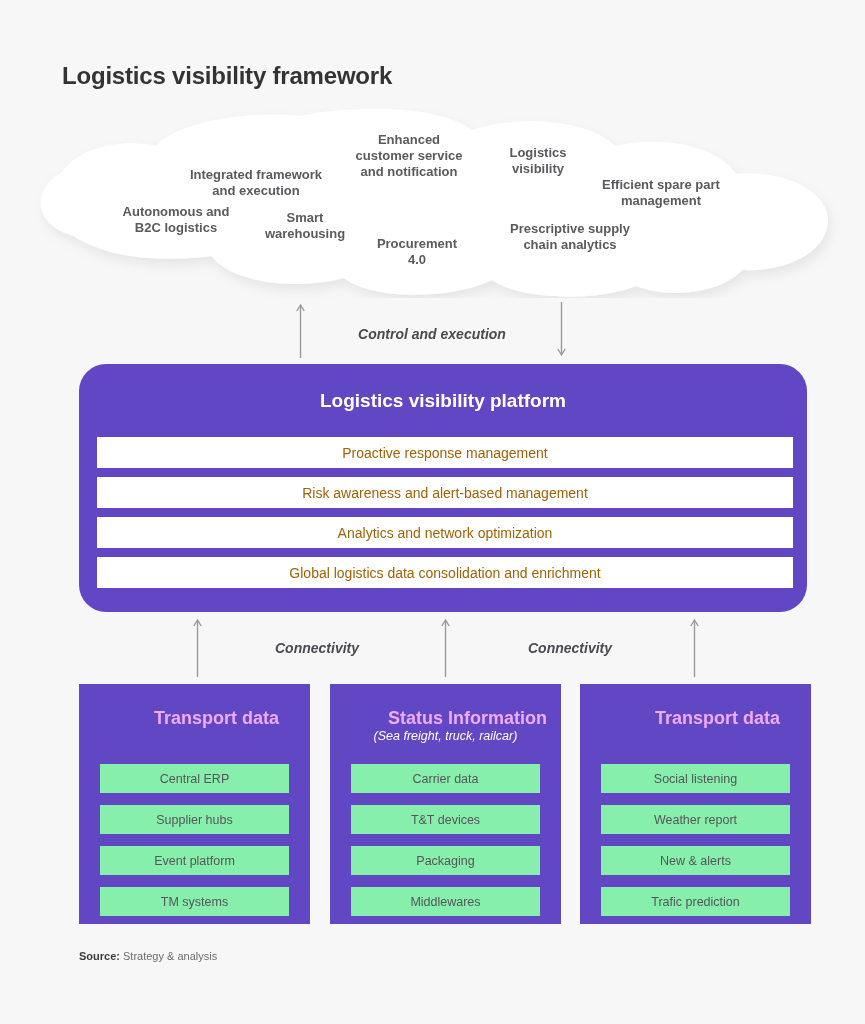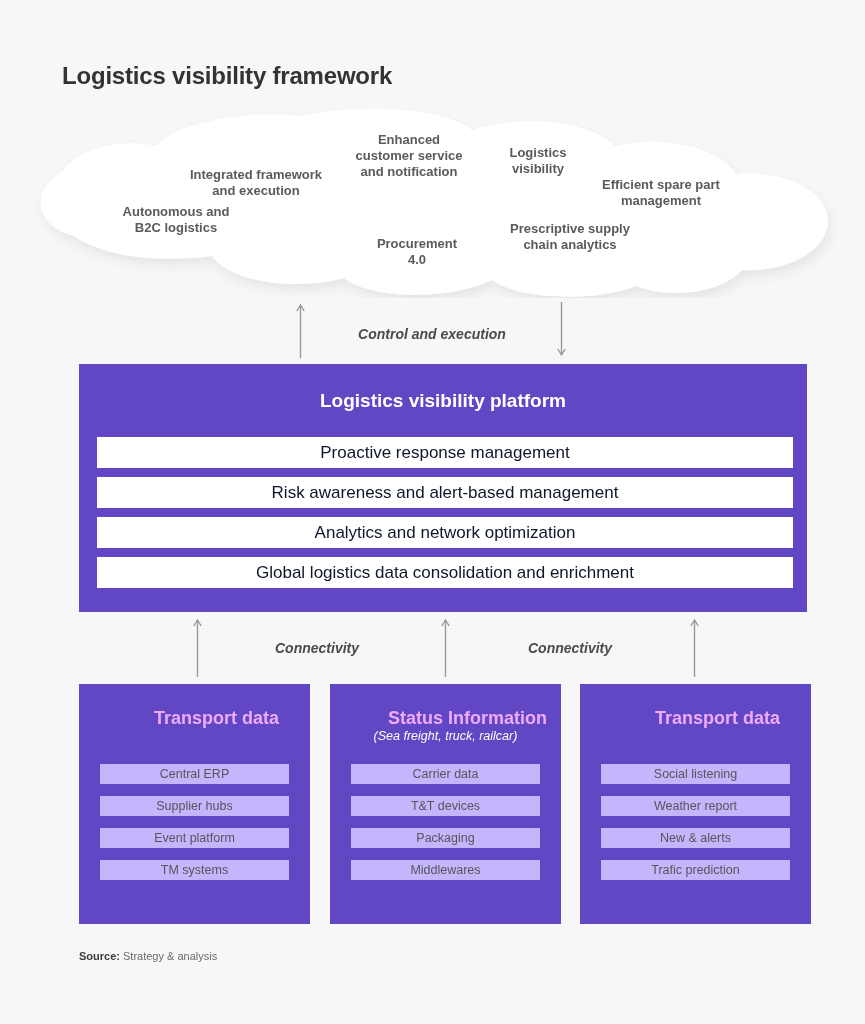--- a/index.html
+++ b/index.html
@@ -74,20 +74,21 @@
   }
 
   
   #platform-panel {
     position: absolute;
     left: 79px;
     top: 364px;
     width: 728px;
     height: 248px;
     background: #6147c4;
+    border-radius: 27px;
   }
   #platform-title {
     position: absolute;
     left: 0;
     top: 26px;
     width: 728px;
     text-align: center;
     color: #ffffff;
     font-size: 19px;
     font-weight: bold;
@@ -98,22 +99,22 @@
     top: 73px;
     width: 696px;
   }
   .platform-row {
     height: 31px;
     background: #ffffff;
     margin-bottom: 9px;
     display: flex;
     align-items: center;
     justify-content: center;
-    color: #0f172a;
-    font-size: 17px;
+    color: #a16207;
+    font-size: 14px;
   }
 
   
   .source-box {
     position: absolute;
     top: 684px;
     width: 231px;
     height: 240px;
     background: #6147c4;
   }
@@ -143,22 +144,22 @@
     font-style: italic;
   }
   .source-items {
     position: absolute;
     left: 21px;
     top: 71px;
     width: 189px;
   }
   .source-items.with-sub { top: 71px; }
   .source-item {
-    height: 20px;
-    background: #c4b5fd;
+    height: 29px;
+    background: #86efac;
     margin-bottom: 12px;
     display: flex;
     align-items: center;
     justify-content: center;
     color: #55555a;
     font-size: 12.5px;
   }
 
   
   #footnote {
@@ -201,20 +202,22 @@
         C 34 118, 30 82, 62 64
         C 78 40, 122 30, 156 38
         C 176 14, 250 2, 300 8
         Z"></path>
     </g>
   </svg>
   <div class="cloud-label" style="left:106px; top:96px; width:140px;">Autonomous and
 B2C logistics</div>
   <div class="cloud-label" style="left:176px; top:59px; width:160px;">Integrated framework
 and execution</div>
+  <div class="cloud-label" style="left:245px; top:102px; width:120px;">Smart
+warehousing</div>
   <div class="cloud-label" style="left:339px; top:24px; width:140px;">Enhanced
 customer service
 and notification</div>
   <div class="cloud-label" style="left:357px; top:128px; width:120px;">Procurement
 4.0</div>
   <div class="cloud-label" style="left:488px; top:37px; width:100px;">Logistics
 visibility</div>
   <div class="cloud-label" style="left:586px; top:69px; width:150px;">Efficient spare part
 management</div>
   <div class="cloud-label" style="left:495px; top:113px; width:150px;">Prescriptive supply

